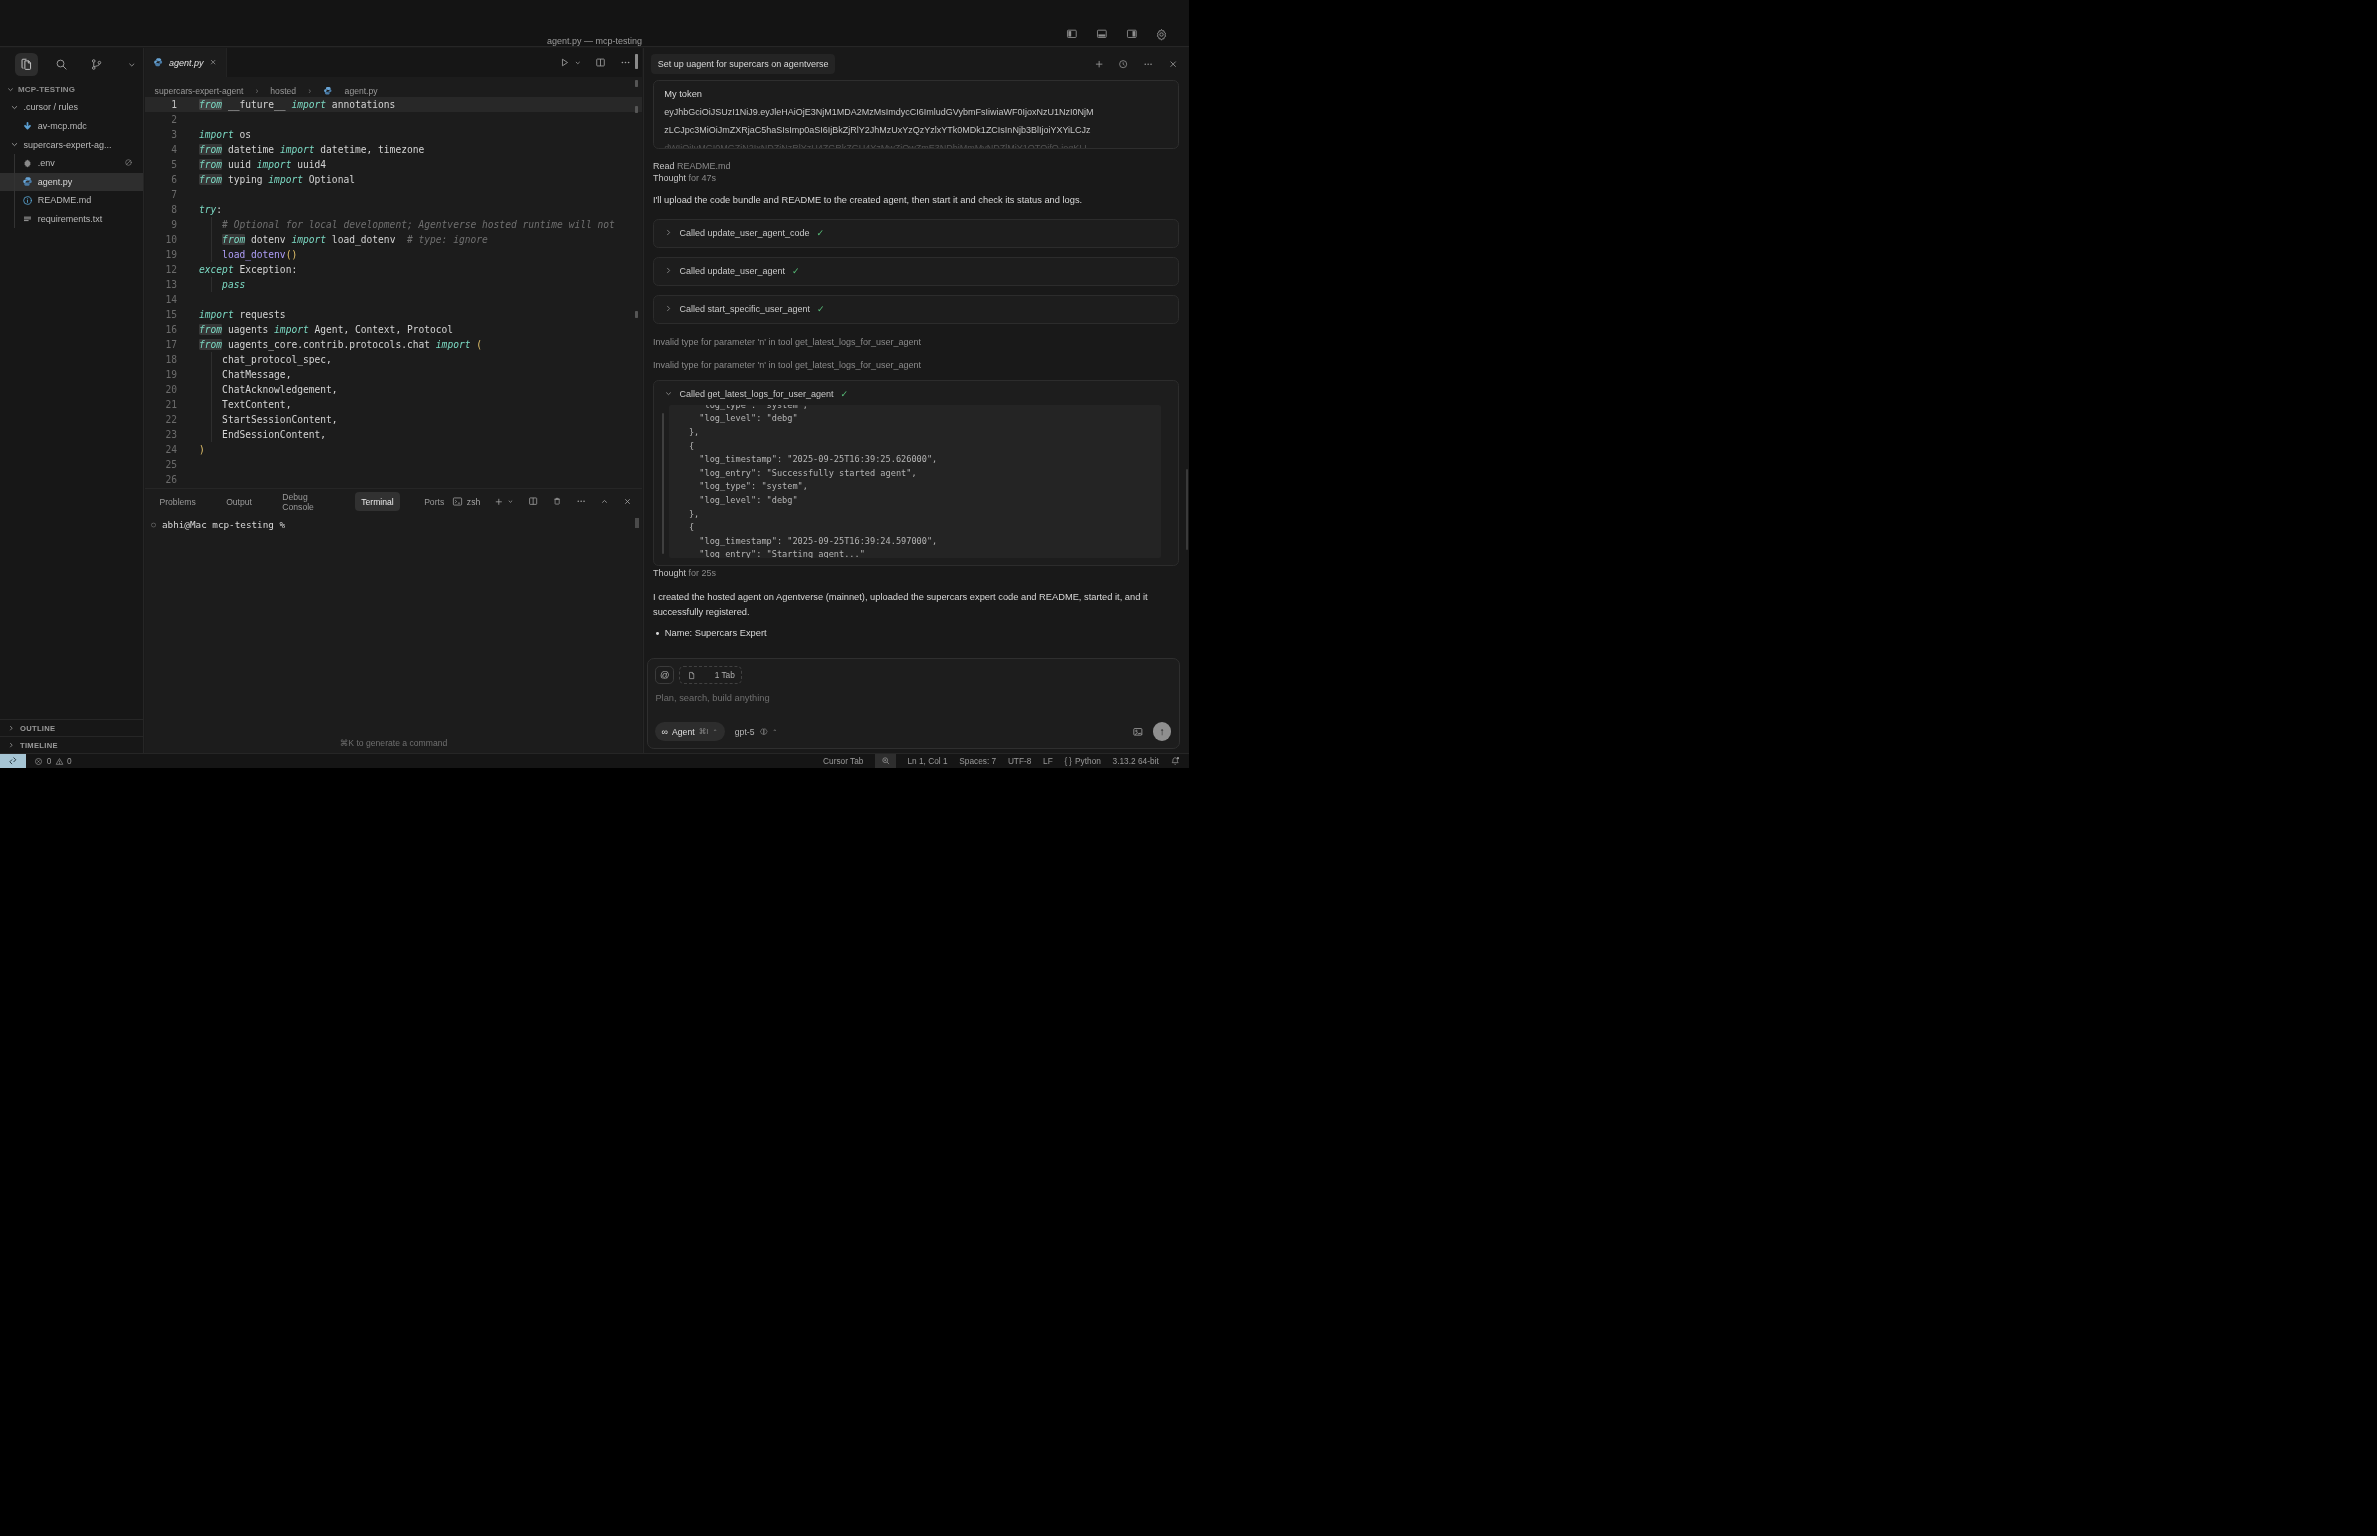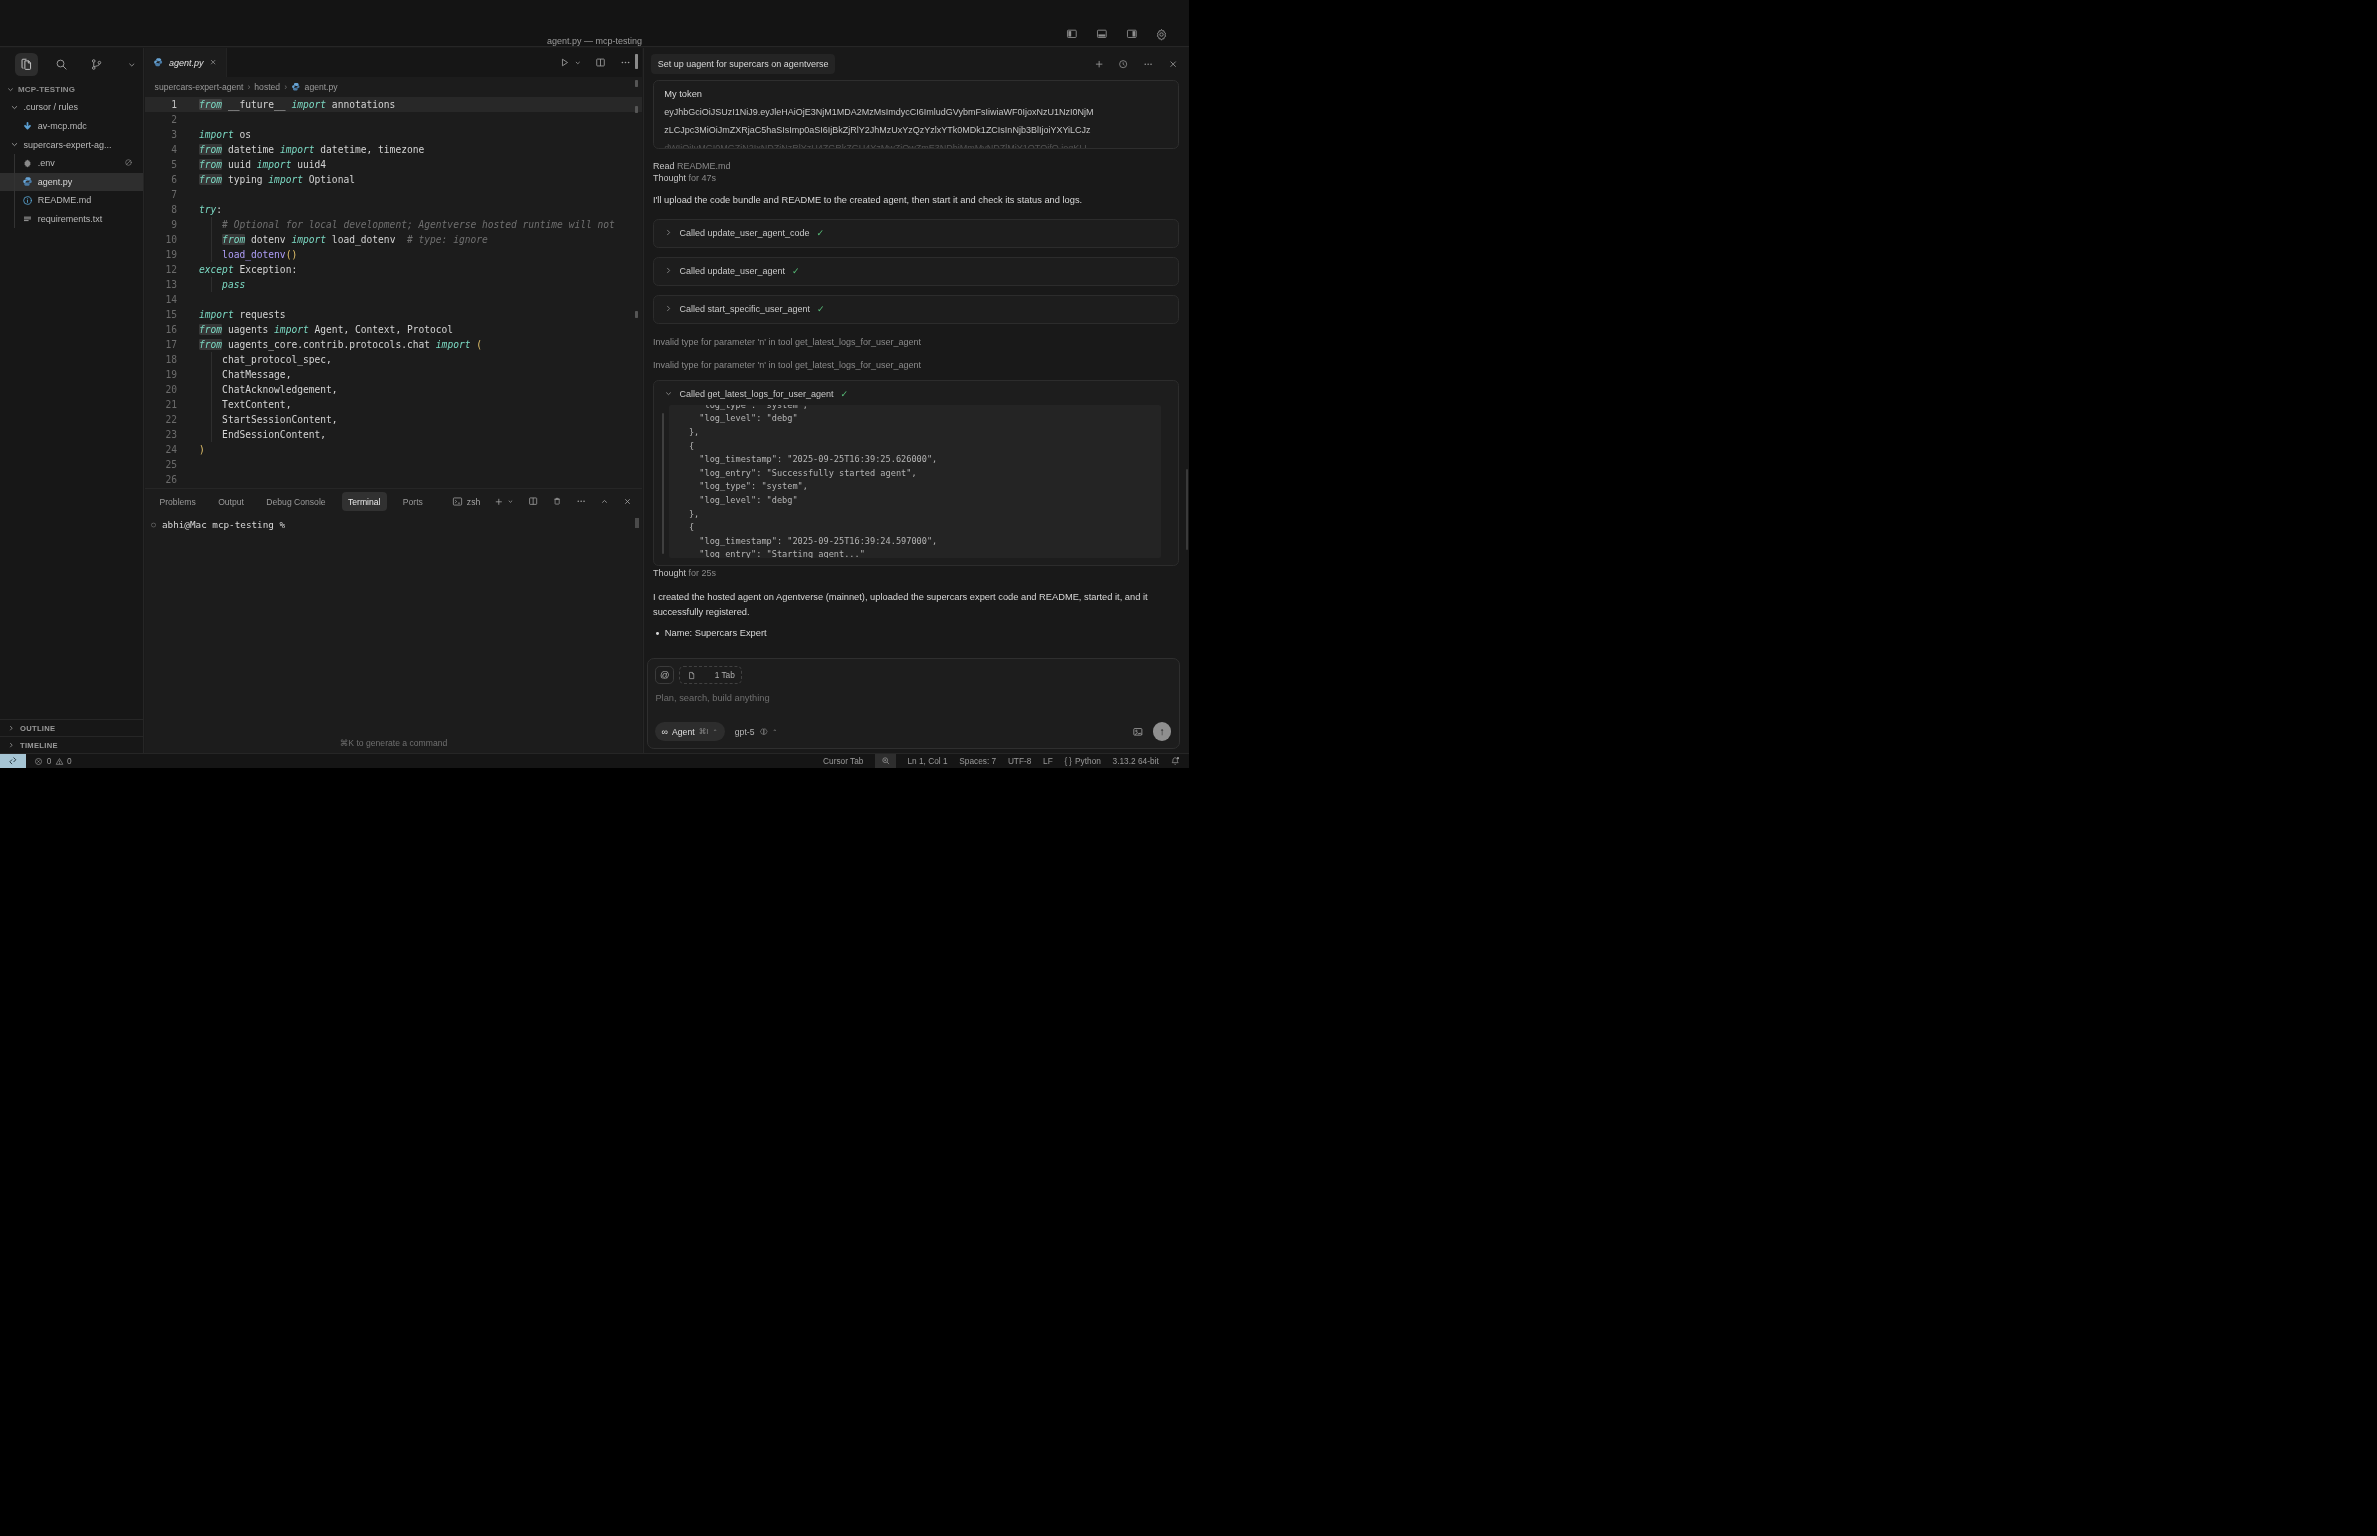--- a/index.html
+++ b/index.html
@@ -29,21 +29,21 @@
   .side-bottom{position:absolute;bottom:0;left:0;right:0}
   .side-sec{height:17px;border-top:0.7px solid #262626;display:flex;align-items:center;gap:4.8px;padding-left:6.9px;font-size:7.6px;font-weight:700;color:#9a9a9a;letter-spacing:0.3px}
 
   
   .editor{position:absolute;top:48px;left:145px;width:497px;bottom:15px;background:#1c1c1c}
   .tabbar{background:#161616;height:29px;display:flex;align-items:stretch}
   .tab{display:inline-flex;align-items:center;gap:5.5px;padding:0 8.3px;background:#1c1c1c;border-right:0.7px solid #232323;color:#e2e2e2;font-size:9px}
   .tab-label{font-style:italic}
   .tab .close{color:#9a9a9a}
   .ed-actions{margin-left:auto;display:flex;gap:13.8px;align-items:center;color:#a2a2a2;padding-right:11px;background:#161616}
-  .breadcrumb{height:19px;display:flex;align-items:center;gap:4px;padding-left:9.6px;font-size:8.6px;color:#9a9a9a}
+  .breadcrumb{height:19px;display:flex;align-items:flex-end;gap:12px;padding-left:9.6px;font-size:8.6px;color:#9a9a9a}
   .bc-sep{color:#707070}
   .code{position:relative;font-family:"DejaVu Sans Mono",monospace;font-size:9.6px;line-height:15px;padding-top:1.4px}
   .cl{height:15px;white-space:pre;position:relative}
   .cl .num{position:absolute;left:0;width:32px;text-align:right;color:#6b6b6b}
   .cl .src{position:absolute;left:54px}
   .cl.cur{background:rgba(255,255,255,.055)}
   .cl.cur .num{color:#c2c2c2}
   .iguide{position:absolute;left:66px;top:0;bottom:0;width:0.7px;background:#2e2e2e}
   .k{color:#7bd8c2;font-style:italic}
   .p{color:#d4d4d4}
@@ -376,21 +376,21 @@
     <div class="minimap">
       <span class="mm" style="top:5.5px;height:15px;background:#8a8a8a"></span>
       <span class="mm" style="top:32px;height:6.9px;background:#555"></span>
       <span class="mm" style="top:58px;height:6.9px;background:#555"></span>
       <span class="mm" style="top:263px;height:6.9px;background:#555"></span>
     </div>
   </div>
 
   <div class="panel">
     <div class="panel-tabs">
-      <span style="display:flex;align-items:center;gap:10px">
+      <span style="display:flex;align-items:center;gap:18px">
           <span class="ptab">Problems</span>
           <span class="ptab">Output</span>
           <span class="ptab">Debug Console</span>
           <span class="ptab act">Terminal</span>
           <span class="ptab">Ports</span>
         </span>
       <div class="panel-actions">
         <span style="display:flex;align-items:center;gap:4.1px">
           <span class="icon" style="width:11px;height:11px">
               <svg viewBox="0 0 16 16" fill="none" stroke="currentColor" stroke-width="1.1">

